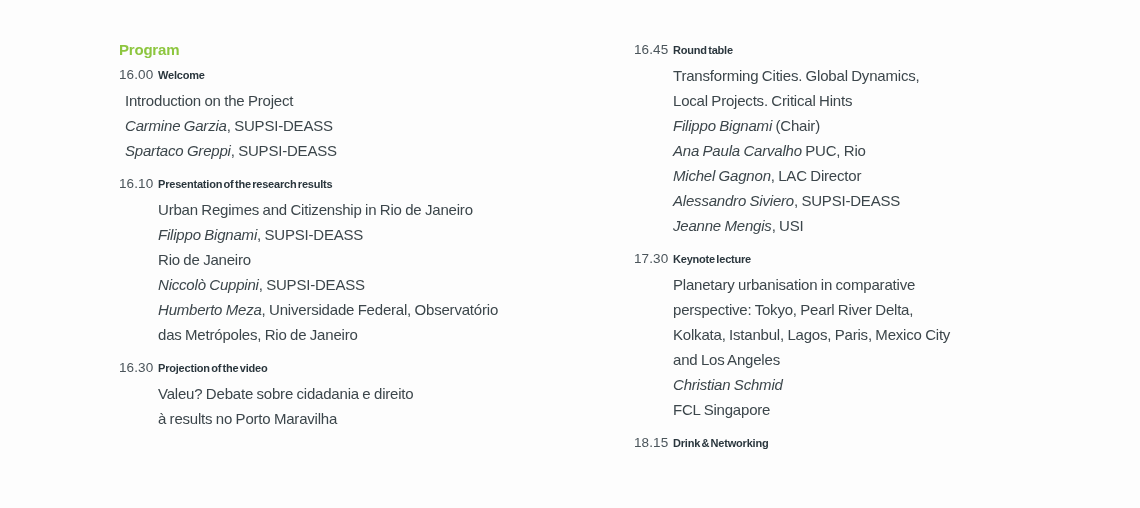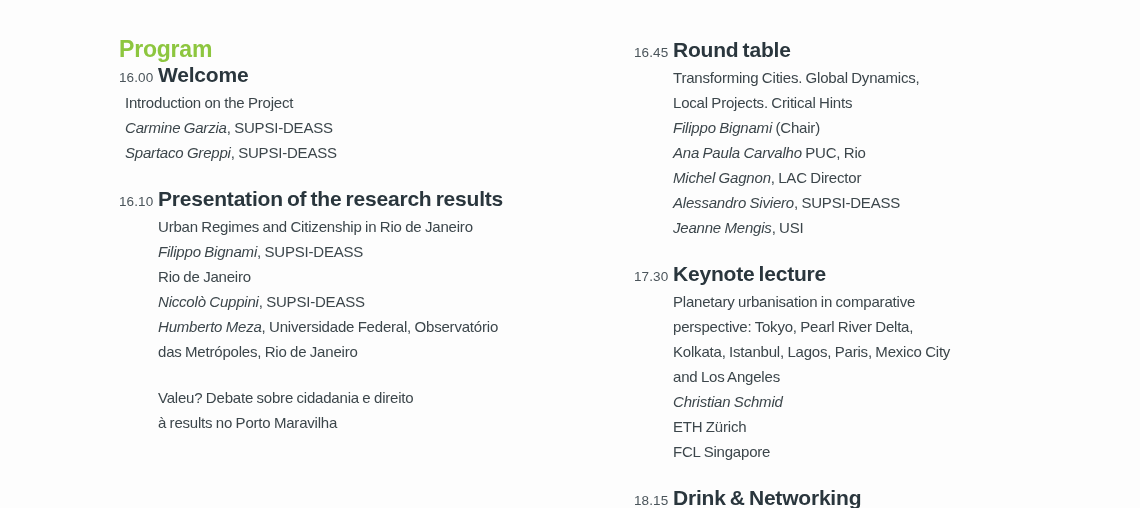--- a/index.html
+++ b/index.html
@@ -13,46 +13,46 @@
   }
   .col {
     position: absolute;
     top: 37px;
   }
   .col-left  { left: 119px; width: 505px; }
   .col-right { left: 634px; width: 480px; }
 
   .heading {
     margin: 0;
-    font-size: 23px;
+    font-size: 15px;
     line-height: 25px;
     font-weight: bold;
     letter-spacing: -0.2px;
     color: var(--accent, #8dc63f);
   }
 
-  .session { margin-top: 21px; }
+  .session { margin-top: 8px; }
   .sessions:first-child .session:first-child,
   .heading + .sessions .session:first-child { margin-top: 0; }
 
   .session-head {
     display: flex;
     align-items: baseline;
     line-height: 25px;
     white-space: nowrap;
   }
   .time {
     flex: 0 0 39px;
     width: 39px;
     font-size: 13.5px;
     color: var(--time-color, #4b555b);
     letter-spacing: 0.1px;
   }
   .title {
-    font-size: 21px;
+    font-size: 11px;
     font-weight: bold;
     color: var(--title-color, #2a363d);
     letter-spacing: -0.2px;
     word-spacing: -1.5px;
   }
   .line {
     margin-left: 39px;
     font-size: 15px;
     line-height: 25px;
     color: var(--body-color, #3c464b);
@@ -85,20 +85,24 @@
             <span class="title">Presentation of the research results</span>
           </div>
           <div class="line">Urban Regimes and Citizenship in Rio de Janeiro</div>
           <div class="line"><em>Filippo Bignami</em>, SUPSI-DEASS</div>
           <div class="line">Rio de Janeiro</div>
           <div class="line"><em>Niccolò Cuppini</em>, SUPSI-DEASS</div>
           <div class="line"><em>Humberto Meza</em>, Universidade Federal, Observatório</div>
           <div class="line">das Metrópoles, Rio de Janeiro</div>
         </div>
         <div class="session">
+          <div class="session-head">
+            <span class="time">16.30</span>
+            <span class="title">Projection of the video</span>
+          </div>
           <div class="line">Valeu? Debate sobre cidadania e direito</div>
           <div class="line">à results no Porto Maravilha</div>
         </div>
       </div>
   </section>
   <section class="col col-right">
     <div class="sessions">
         <div class="session">
           <div class="session-head">
             <span class="time">16.45</span>
@@ -115,21 +119,20 @@
         <div class="session">
           <div class="session-head">
             <span class="time">17.30</span>
             <span class="title">Keynote lecture</span>
           </div>
           <div class="line">Planetary urbanisation in comparative</div>
           <div class="line">perspective: Tokyo, Pearl River Delta,</div>
           <div class="line">Kolkata, Istanbul, Lagos, Paris, Mexico City</div>
           <div class="line">and Los Angeles</div>
           <div class="line"><em>Christian Schmid</em></div>
-          <div class="line">ETH Zürich</div>
           <div class="line">FCL Singapore</div>
         </div>
         <div class="session">
           <div class="session-head">
             <span class="time">18.15</span>
             <span class="title">Drink &amp; Networking</span>
           </div>
         </div>
       </div>
   </section>

